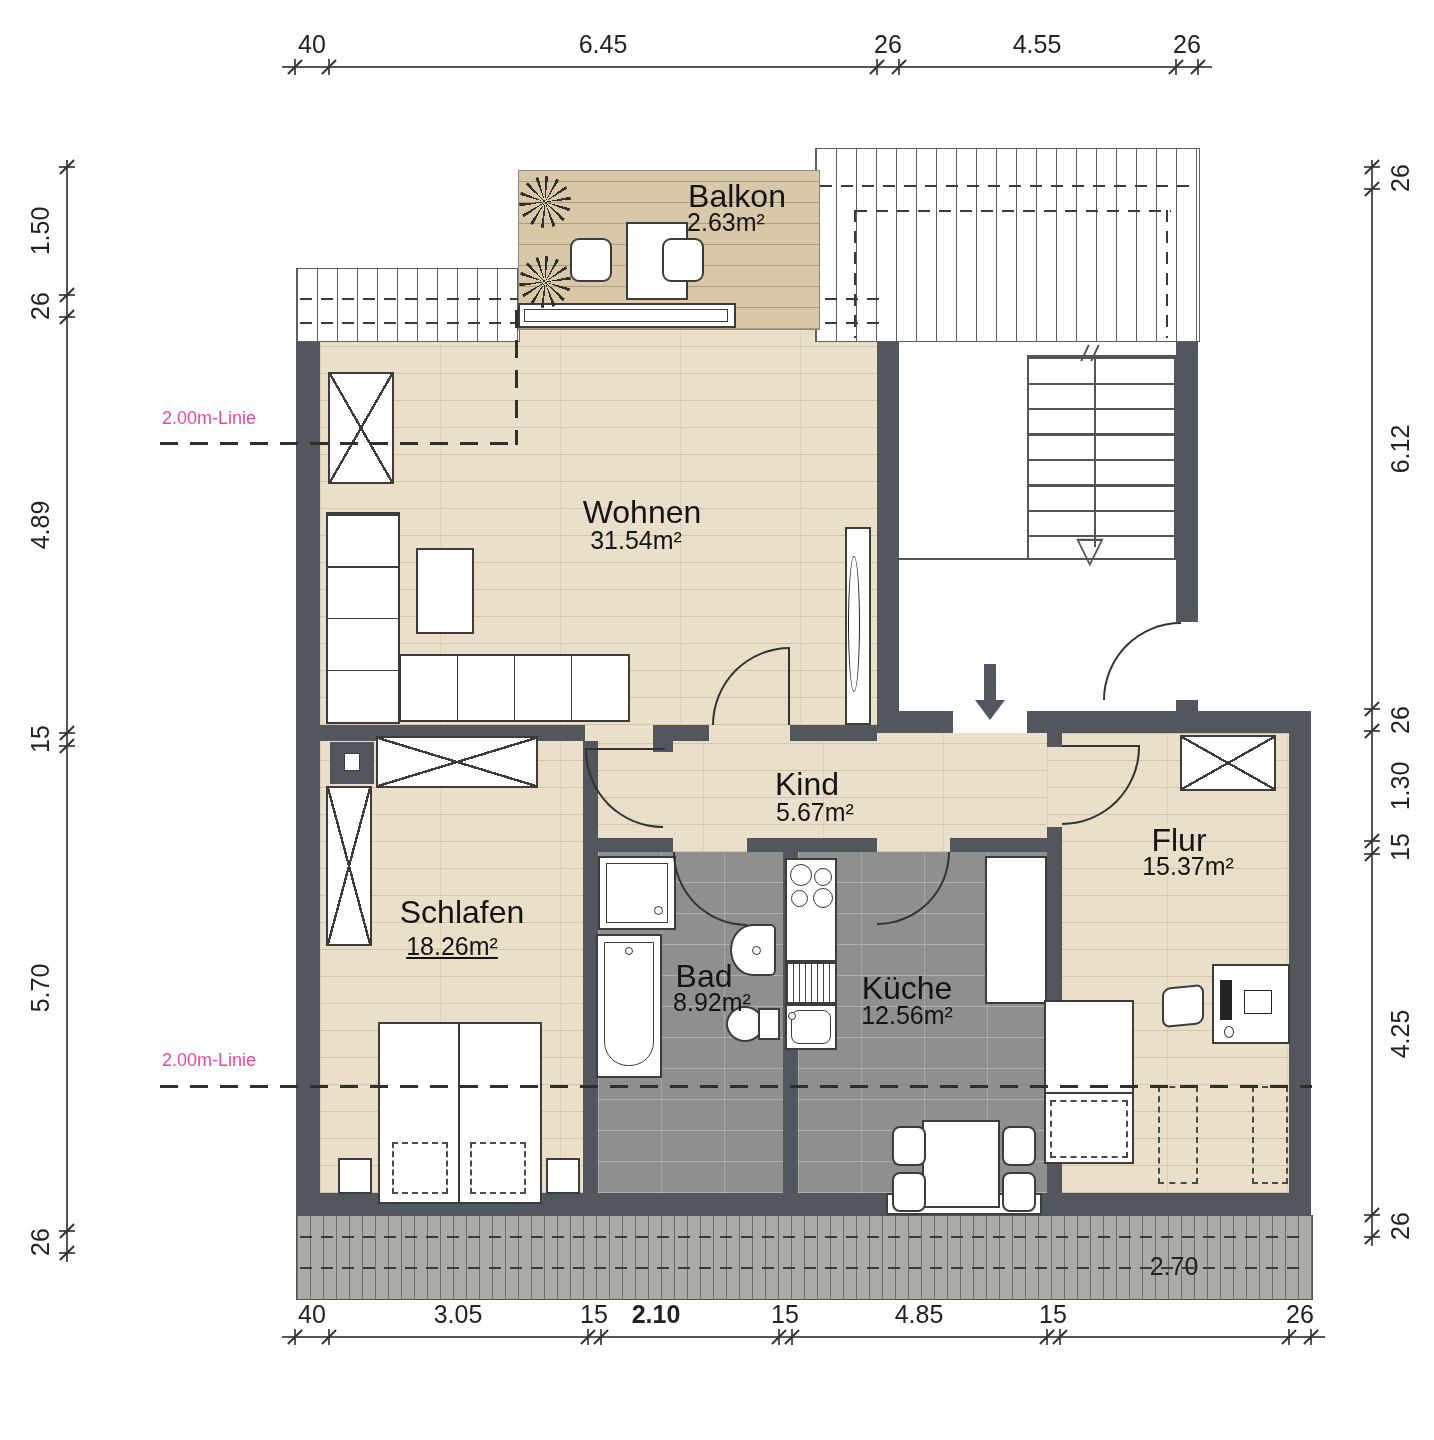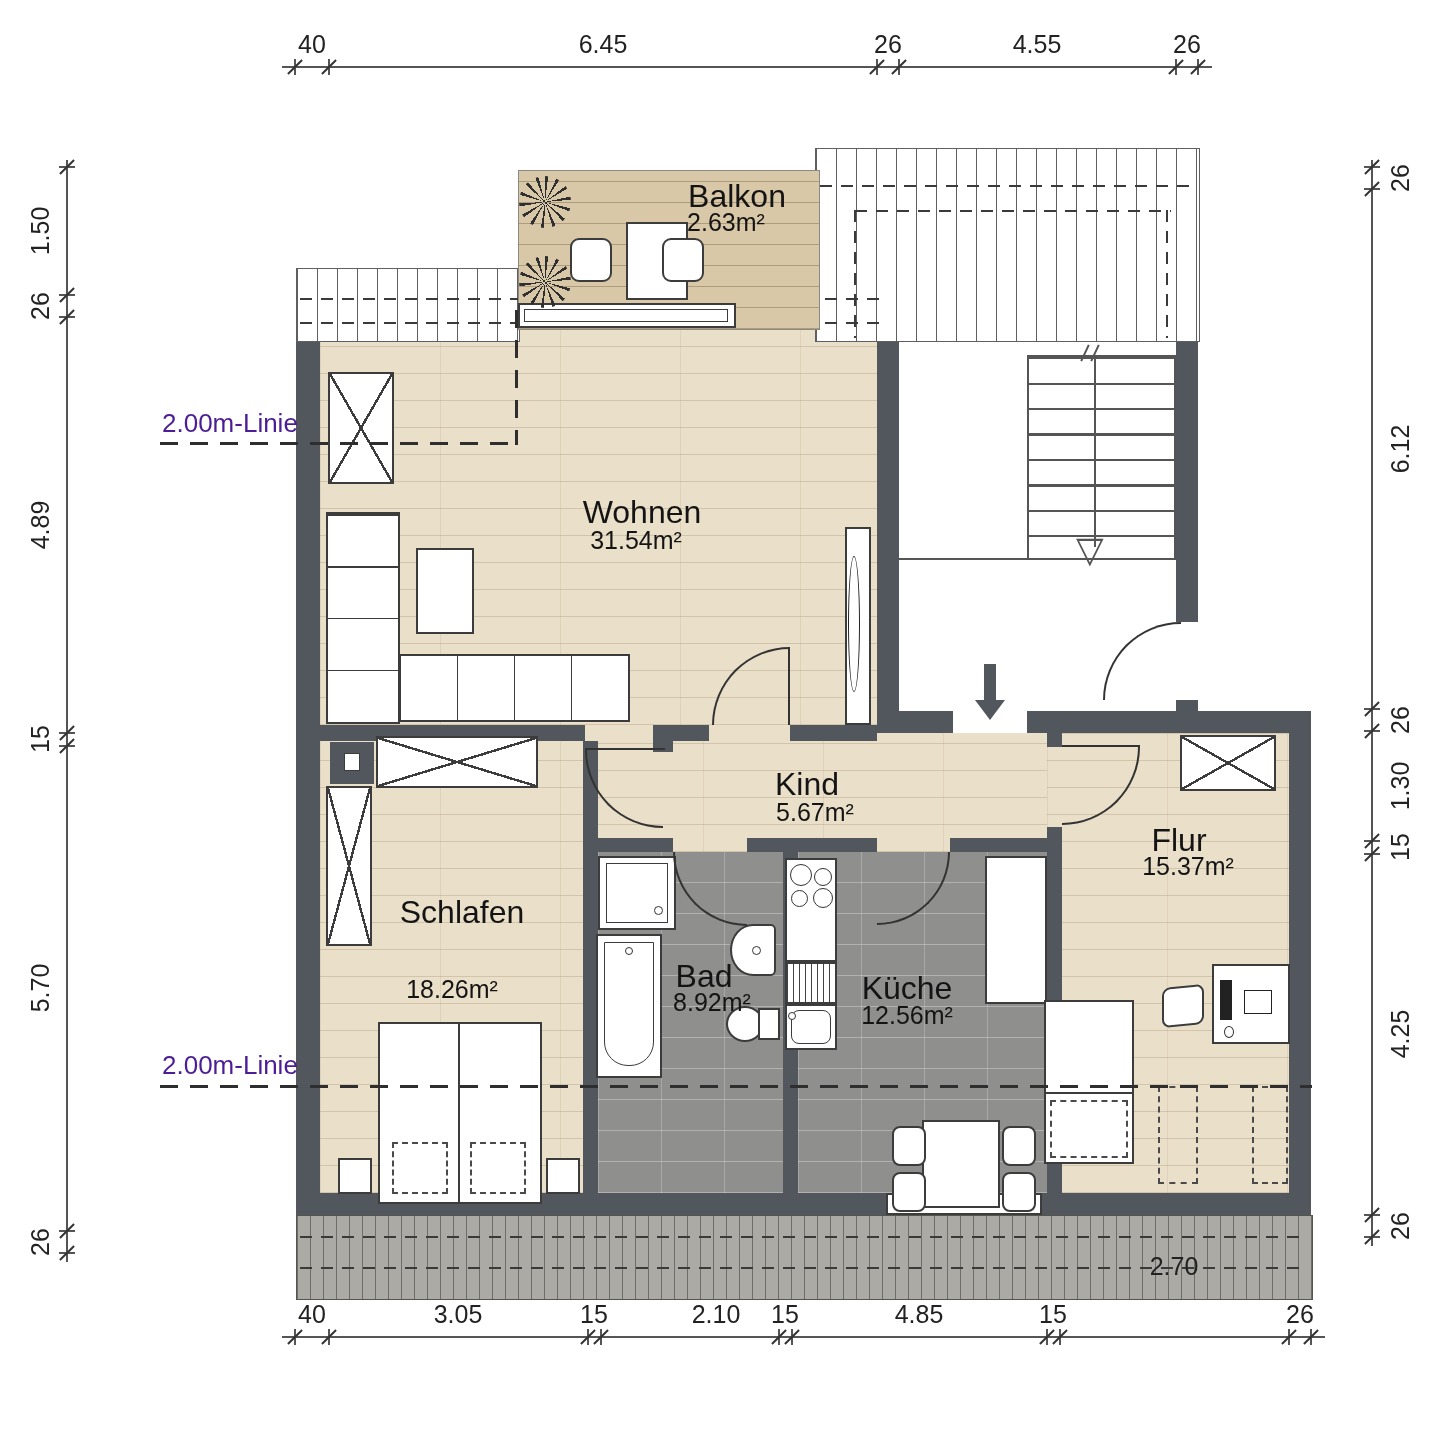--- a/index.html
+++ b/index.html
@@ -28,21 +28,21 @@
   .arc-bl{border-bottom:2px solid #333;border-left:2px solid #333;border-bottom-left-radius:100% 100%;}
   .arc-br{border-bottom:2px solid #333;border-right:2px solid #333;border-bottom-right-radius:100% 100%;}
   .dashH{position:absolute;height:3px;background:repeating-linear-gradient(90deg,#2e2e2e 0 18px,transparent 18px 30px);}
   .dashV{position:absolute;width:3px;background:repeating-linear-gradient(180deg,#2e2e2e 0 18px,transparent 18px 30px);}
   .rdashH{position:absolute;height:2px;background:repeating-linear-gradient(90deg,#3a3a3a 0 12px,transparent 12px 21px);}
   .rdashV{position:absolute;width:2px;background:repeating-linear-gradient(180deg,#3a3a3a 0 12px,transparent 12px 21px);}
   .stairs{position:absolute;border:2px solid #555;background-color:#fff;box-sizing:border-box;
     background-image:repeating-linear-gradient(180deg,#555 0 2px,transparent 2px 25.5px);}
   .rlabel{position:absolute;transform:translateX(-50%);font-size:32px;color:#141414;white-space:nowrap;}
   .rarea{position:absolute;transform:translateX(-50%);font-size:25px;color:#141414;white-space:nowrap;}
-  .mlabel{position:absolute;font-size:26px;color:#4c1d95;white-space:nowrap;}
+  .mlabel{position:absolute;font-size:18px;color:#ec4899;white-space:nowrap;}
   .dimline{position:absolute;background:#555;}
   .dtext{position:absolute;font-size:25px;color:#222;transform:translateX(-50%);white-space:nowrap;}
   .dtextv{position:absolute;font-size:25px;color:#222;transform:translate(-50%,-50%) rotate(-90deg);white-space:nowrap;}
   .tickH{position:absolute;width:2px;height:16px;background:#555;}
   .tickH::after{content:"";position:absolute;left:-9px;top:7px;width:20px;height:2px;background:#333;transform:rotate(-45deg);}
   .tickV{position:absolute;width:16px;height:2px;background:#555;}
   .tickV::after{content:"";position:absolute;left:7px;top:-9px;width:2px;height:20px;background:#333;transform:rotate(45deg);}
   .plant{position:absolute;border-radius:50%;background:repeating-conic-gradient(#2f2f2f 0 7deg, rgba(255,255,255,0) 7deg 26deg);}
   .dot{position:absolute;border:1.5px solid #333;border-radius:50%;background:#fff;}
   .dashedbox{position:absolute;border:2px dashed #4a4a4a;box-sizing:border-box;}
@@ -194,21 +194,21 @@
   <div class="dashH" style="left:160px;top:1085px;width:1152px;"></div>
   <div class="mlabel" style="left:162px;top:1050px;">2.00m-Linie</div>
 
   <div class="rlabel" style="left:737px;top:178px;">Balkon</div>
   <div class="rarea" style="left:726px;top:208px;">2.63m²</div>
   <div class="rlabel" style="left:642px;top:494px;">Wohnen</div>
   <div class="rarea" style="left:636px;top:526px;">31.54m²</div>
   <div class="rlabel" style="left:807px;top:766px;">Kind</div>
   <div class="rarea" style="left:815px;top:798px;">5.67m²</div>
   <div class="rlabel" style="left:462px;top:894px;">Schlafen</div>
-  <div class="rarea" style="left:452px;top:975px;">18.26m²</div>
+  <div class="rarea" style="left:452px;top:932px;text-decoration:underline;">18.26m²</div>
   <div class="rlabel" style="left:704px;top:958px;">Bad</div>
   <div class="rarea" style="left:712px;top:988px;">8.92m²</div>
   <div class="rlabel" style="left:907px;top:970px;">Küche</div>
   <div class="rarea" style="left:907px;top:1001px;">12.56m²</div>
   <div class="rlabel" style="left:1179px;top:822px;">Flur</div>
   <div class="rarea" style="left:1188px;top:852px;">15.37m²</div>
 
   <div>
     <div class="dimline" style="left:282px;top:66px;width:930px;height:2px;"></div>
     <i class="tickH" style="left:294px;top:59px;"></i>
@@ -232,21 +232,21 @@
     <i class="tickH" style="left:600px;top:1329px;"></i>
     <i class="tickH" style="left:778px;top:1329px;"></i>
     <i class="tickH" style="left:791px;top:1329px;"></i>
     <i class="tickH" style="left:1046px;top:1329px;"></i>
     <i class="tickH" style="left:1059px;top:1329px;"></i>
     <i class="tickH" style="left:1288px;top:1329px;"></i>
     <i class="tickH" style="left:1310px;top:1329px;"></i>
     <span class="dtext" style="left:312px;top:1300px;">40</span>
     <span class="dtext" style="left:458px;top:1300px;">3.05</span>
     <span class="dtext" style="left:594px;top:1300px;">15</span>
-    <span class="dtext" style="left:716px;top:1300px;">2.10</span>
+    <span class="dtext" style="left:656px;top:1300px;font-weight:bold;">2.10</span>
     <span class="dtext" style="left:785px;top:1300px;">15</span>
     <span class="dtext" style="left:919px;top:1300px;">4.85</span>
     <span class="dtext" style="left:1053px;top:1300px;">15</span>
     <span class="dtext" style="left:1174px;top:1252px;">2.70</span>
     <span class="dtext" style="left:1300px;top:1300px;">26</span>
   </div>
 
   <div>
     <div class="dimline" style="left:66px;top:160px;width:2px;height:1102px;"></div>
     <i class="tickV" style="left:59px;top:166px;"></i>

